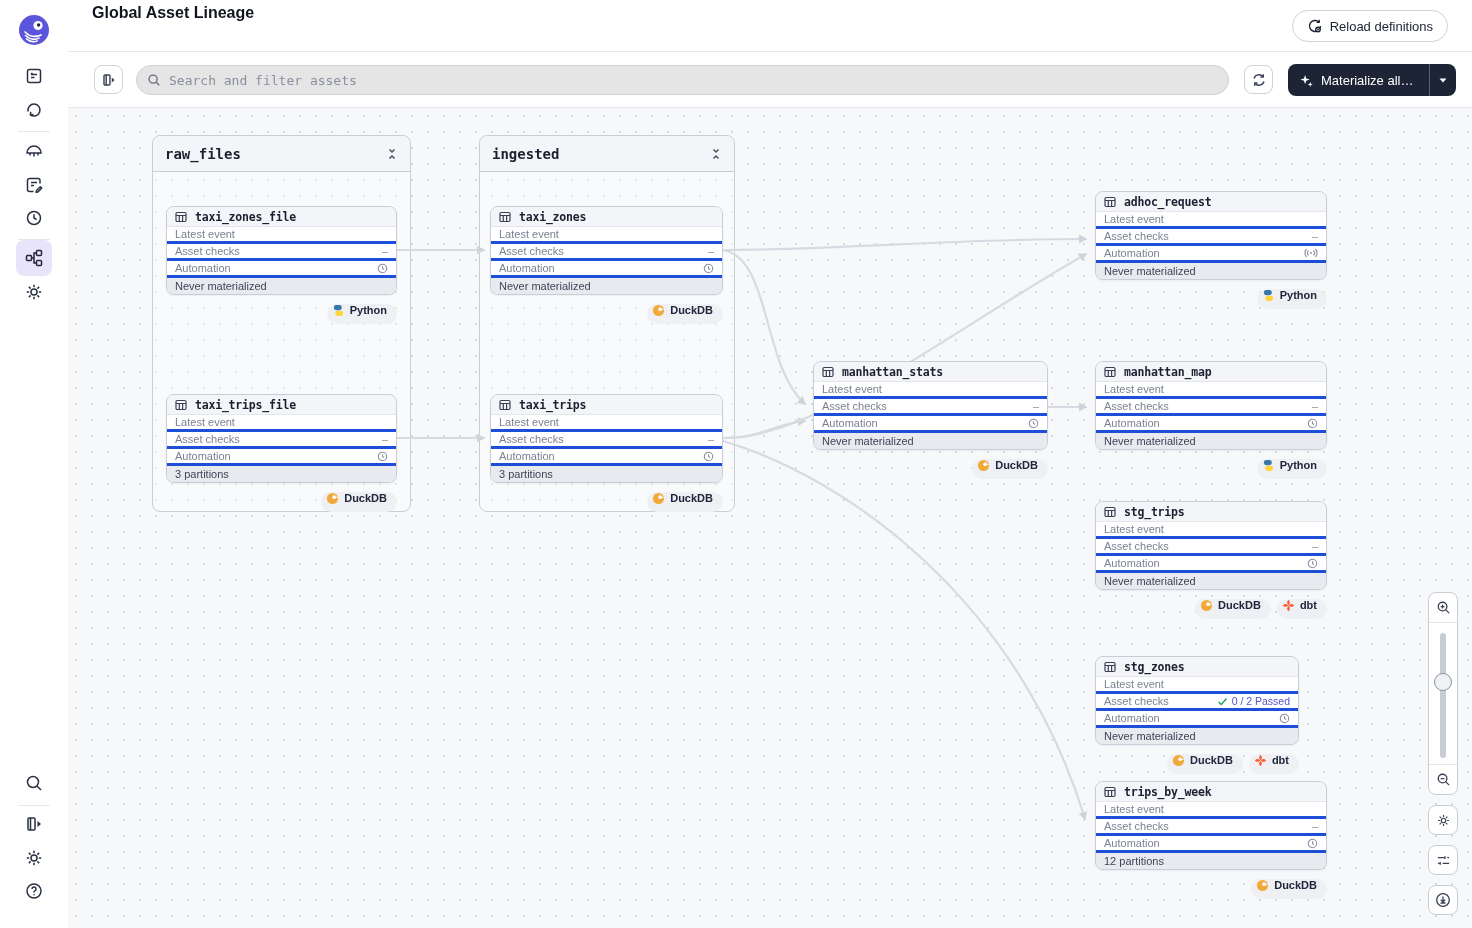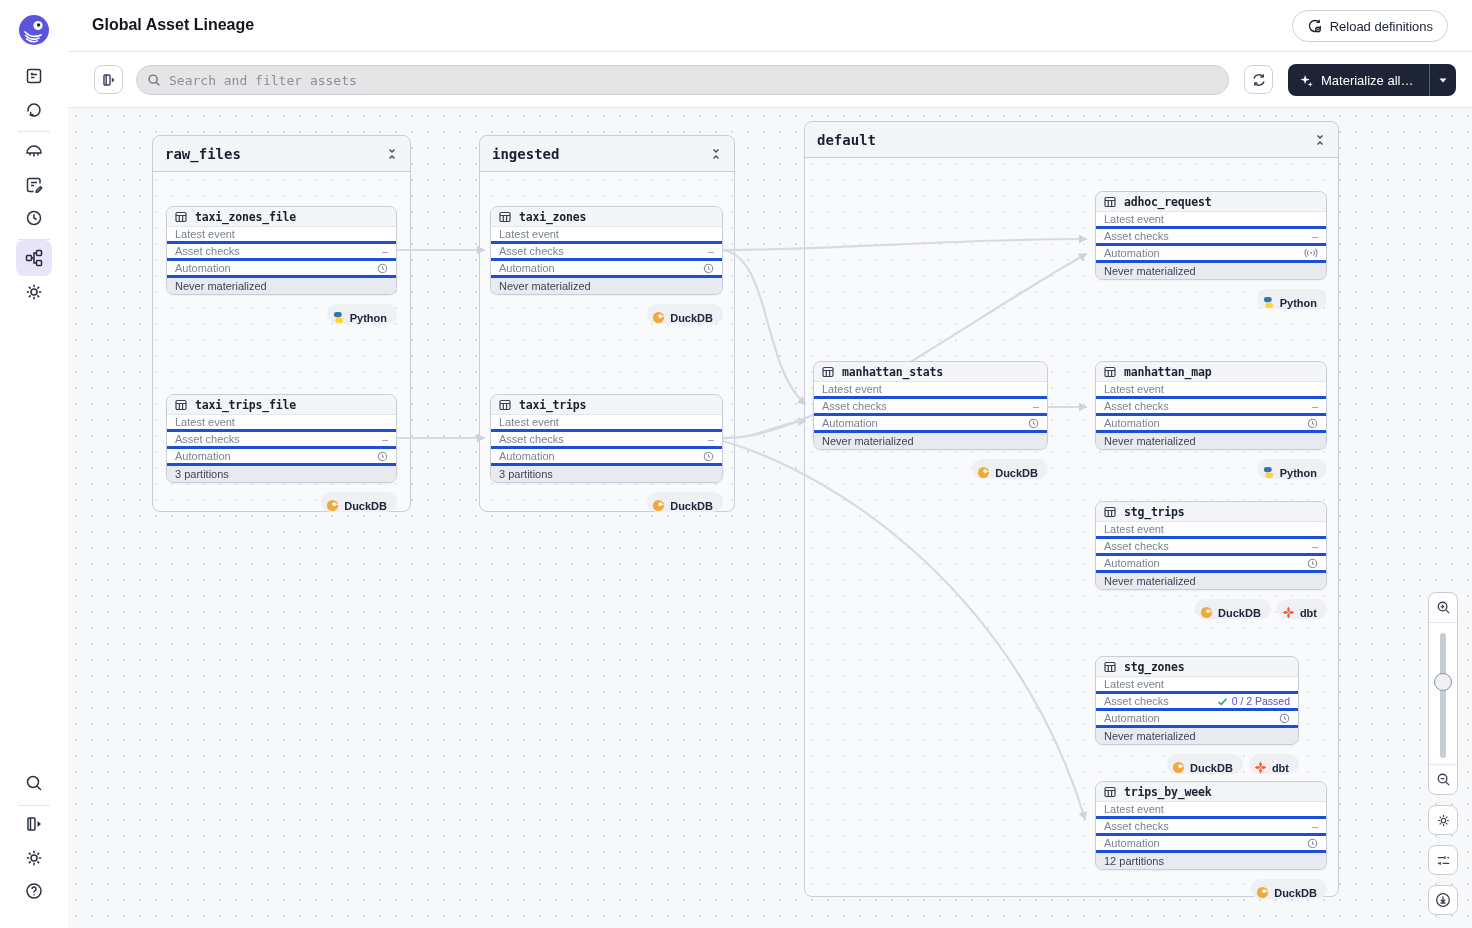--- a/index.html
+++ b/index.html
@@ -11,21 +11,21 @@
   .sidebar { position:absolute; left:0; top:0; width:68px; height:928px; background:#fff; z-index:30; }
   .logo { position:absolute; left:18px; top:14px; width:32px; height:32px; }
   .side-ic { position:absolute; left:16px; width:36px; height:36px; border-radius:8px;
     display:flex; align-items:center; justify-content:center; color:#2A3142; cursor:pointer; }
   .side-ic.sel { background:#E8E4FA; color:#23263E; }
   .side-div { position:absolute; left:18px; width:32px; height:1px; background:#E4E6EB; }
 
   
   .tophdr { position:absolute; left:68px; top:0; right:0; height:52px; background:#fff;
     border-bottom:1px solid #E4E6EB; z-index:20; }
-  .page-title { position:absolute; left:24px; top:16px; font-size:16px; font-weight:bold; color:#11151F; }
+  .page-title { position:absolute; left:24px; top:4px; font-size:16px; font-weight:bold; color:#11151F; }
   .reload-btn { position:absolute; right:24px; top:10px; height:32px; padding:0 14px; display:flex;
     align-items:center; gap:7px; border:1px solid #CDD1DA; border-radius:16px; background:#fff;
     font-size:13px; color:#1B2130; cursor:pointer; }
 
   
   .toolbar { position:absolute; left:68px; top:52px; right:0; height:56px; background:#fff;
     border-bottom:1px solid #E4E6EB; z-index:20; }
   .sq-btn { position:absolute; width:29px; height:29px; border:1px solid #CDD1DA; border-radius:8px;
     background:#fff; display:flex; align-items:center; justify-content:center; color:#3A4154; cursor:pointer; }
   .search-wrap { position:absolute; left:68px; top:13px; width:1093px; height:30px; }
@@ -59,21 +59,21 @@
   .node-name { font-family:"DejaVu Sans Mono","Liberation Mono",monospace; font-size:11.5px;
     font-weight:bold; color:#1B2130; letter-spacing:-0.2px; }
   .nrow { height:17px; display:flex; align-items:center; justify-content:space-between;
     padding:0 8px; font-size:11px; color:#7A8191; border-bottom:3px solid #1d4ed8; }
   .nrow .val { color:#8A90A0; display:flex; align-items:center; gap:4px; }
   .nrow .val.passed { color:#5850C9; font-size:10.5px; }
   .node-foot { height:16px; background:#E9EAEF; color:#3E4557; font-size:11px; display:flex;
     align-items:center; padding:0 8px; border-radius:0 0 7px 7px; }
   .badges { display:flex; justify-content:flex-end; gap:6px; margin-top:9px; }
   .badge { background:#EFF0F4; border-radius:12px; height:20px; padding:0 10px 0 5px; display:flex;
-    align-items:flex-end; gap:5px; font-size:11px; font-weight:bold; color:#21263C; cursor:pointer; }
+    align-items:flex-start; gap:5px; font-size:11px; font-weight:bold; color:#21263C; cursor:pointer; }
   .zgroup { position:absolute; left:1360px; top:484px; width:30px; height:203px; background:#fff;
     border:1px solid #C9CDD6; border-radius:8px; z-index:10; }
   .zbtn { position:absolute; left:0; width:28px; height:30px; display:flex; align-items:center;
     justify-content:center; color:#3A4154; cursor:pointer; }
   .ztrack { position:absolute; left:11px; top:40px; width:6px; height:125px; background:#C8CCD4; border-radius:3px; }
   .zhandle { position:absolute; left:5px; top:80px; width:18px; height:18px; border-radius:50%;
     background:#EFF1F4; border:1.5px solid #8D93A1; cursor:grab; }
   .fbtn { position:absolute; left:1360px; width:30px; height:30px; background:#fff; border:1px solid #C9CDD6;
     border-radius:8px; display:flex; align-items:center; justify-content:center; color:#3A4154;
     cursor:pointer; z-index:10; }
@@ -229,30 +229,20 @@
       <span class="group-collapse">
           <svg width="12" height="12" viewBox="0 0 12 12" fill="none" stroke="currentColor" stroke-width="1.5">
             <path d="M3.5 1.5L6 4l2.5-2.5M3.5 10.5L6 8l2.5 2.5"></path>
           </svg>
         </span>
     </div>
   </div>
   <div class="group" style="left:411px; top:27px; width:256px; height:377px">
     <div class="group-hd mono">
         <span>ingested</span>
-      <span class="group-collapse">
-          <svg width="12" height="12" viewBox="0 0 12 12" fill="none" stroke="currentColor" stroke-width="1.5">
-            <path d="M3.5 1.5L6 4l2.5-2.5M3.5 10.5L6 8l2.5 2.5"></path>
-          </svg>
-        </span>
-    </div>
-  </div>
-  <div class="group" style="left:736px; top:13px; width:535px; height:776px">
-    <div class="group-hd mono">
-        <span>default</span>
       <span class="group-collapse">
           <svg width="12" height="12" viewBox="0 0 12 12" fill="none" stroke="currentColor" stroke-width="1.5">
             <path d="M3.5 1.5L6 4l2.5-2.5M3.5 10.5L6 8l2.5 2.5"></path>
           </svg>
         </span>
     </div>
   </div>
 
   <svg class="edges" viewBox="0 0 1404 820">
     <defs>

